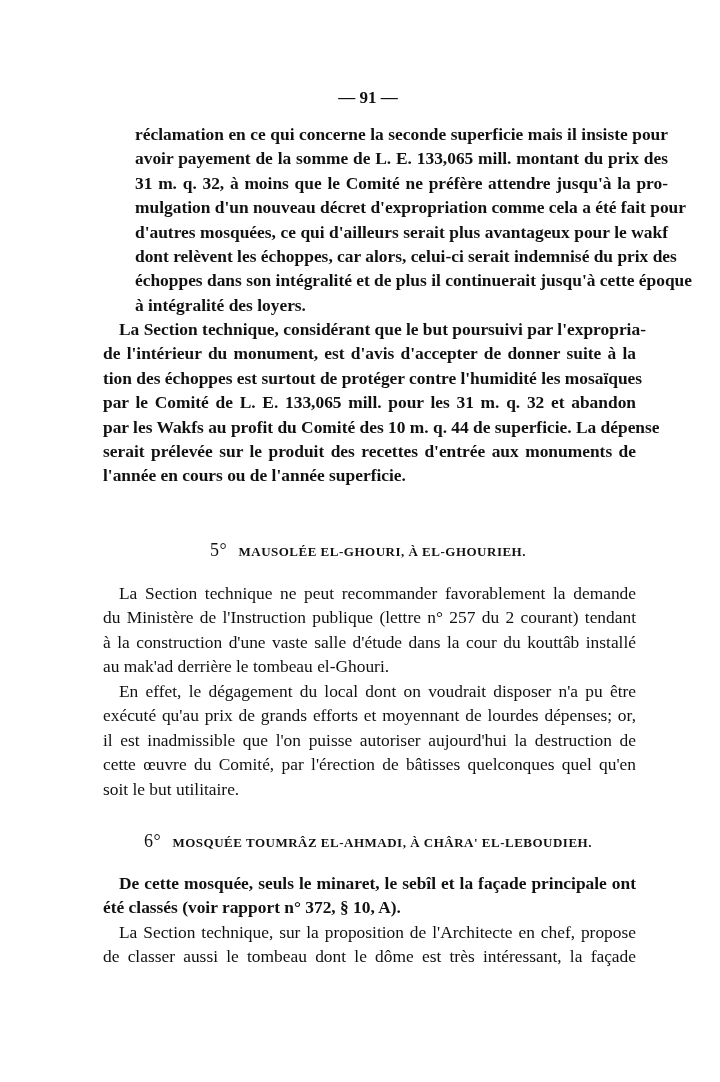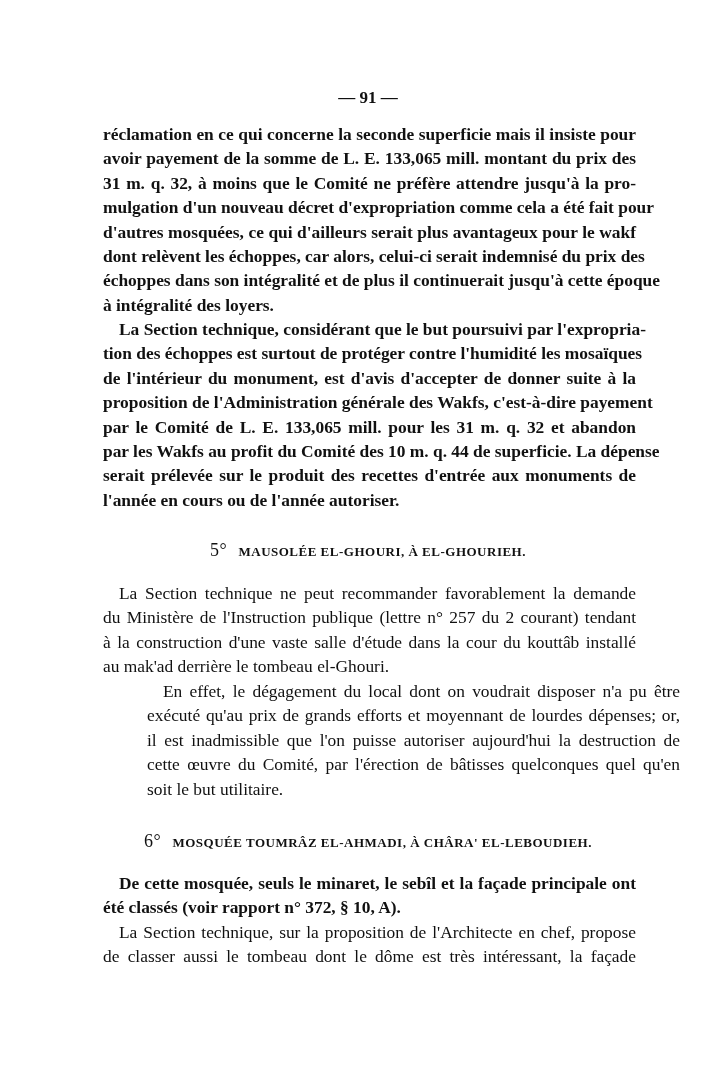--- a/index.html
+++ b/index.html
@@ -29,54 +29,53 @@
   .heading .num { font-size: 18px; font-weight: normal; }
   .normal { font-weight: normal; }
 </style>
 </head>
 <body>
 
 <div class="page">
 
   <div class="folio">— 91 —</div>
 
-  <div class="block" style="top:122px;">
+  <div class="block" style="top:122px;margin-left:32px;">
     <span class="line">réclamation en ce qui concerne la seconde superficie mais il insiste pour</span>
     <span class="line">avoir payement de la somme de L. E. 133,065 mill. montant du prix des</span>
     <span class="line">31 m. q. 32, à moins que le Comité ne préfère attendre jusqu'à la pro-</span>
     <span class="line">mulgation d'un nouveau décret d'expropriation comme cela a été fait pour</span>
     <span class="line">d'autres mosquées, ce qui d'ailleurs serait plus avantageux pour le wakf</span>
     <span class="line">dont relèvent les échoppes, car alors, celui-ci serait indemnisé du prix des</span>
     <span class="line">échoppes dans son intégralité et de plus il continuerait jusqu'à cette époque</span>
     <span class="line last">à intégralité des loyers.</span>
   </div>
 
   <div class="block" style="top:317px;">
     <span class="line indent">La Section technique, considérant que le but poursuivi par l'expropria-</span>
+    <span class="line">de l'intérieur du monument, est d'avis d'accepter de donner suite à la</span>
     <span class="line">tion des échoppes est surtout de protéger contre l'humidité les mosaïques</span>
-    <span class="line">de l'intérieur du monument, est d'avis d'accepter de donner suite à la</span>
-    <span class="line">proposition de l'Administration générale des Wakfs, c'est-à-dire payement</span>
     <span class="line">par le Comité de L. E. 133,065 mill. pour les 31 m. q. 32 et abandon</span>
     <span class="line">par les Wakfs au profit du Comité des 10 m. q. 44 de superficie. La dépense</span>
     <span class="line">serait prélevée sur le produit des recettes d'entrée aux monuments de</span>
-    <span class="line last">l'année en cours ou de l'année autoriser.</span>
+    <span class="line last">l'année en cours ou de l'année superficie.</span>
   </div>
 
   <div class="heading" style="top:540px;">
     <span class="num">5°</span>
     &nbsp;&nbsp;<span>MAUSOLÉE EL-GHOURI, À EL-GHOURIEH.</span>
   </div>
 
   <div class="block normal" style="top:581px;">
     <span class="line indent">La Section technique ne peut recommander favorablement la demande</span>
     <span class="line">du Ministère de l'Instruction publique (lettre n° 257 du 2 courant) tendant</span>
     <span class="line">à la construction d'une vaste salle d'étude dans la cour du kouttâb installé</span>
     <span class="line last">au mak'ad derrière le tombeau el-Ghouri.</span>
   </div>
-  <div class="block normal" style="top:679px;margin-left:44px;">
+  <div class="block normal" style="top:679px;">
     <span class="line indent">En effet, le dégagement du local dont on voudrait disposer n'a pu être</span>
     <span class="line">exécuté qu'au prix de grands efforts et moyennant de lourdes dépenses; or,</span>
     <span class="line">il est inadmissible que l'on puisse autoriser aujourd'hui la destruction de</span>
     <span class="line">cette œuvre du Comité, par l'érection de bâtisses quelconques quel qu'en</span>
     <span class="line last">soit le but utilitaire.</span>
   </div>
 
   <div class="heading" style="top:831px;text-align:center;">
     <span class="num">6°</span>
     &nbsp;&nbsp;<span>MOSQUÉE TOUMRÂZ EL-AHMADI, À CHÂRA' EL-LEBOUDIEH.</span>

